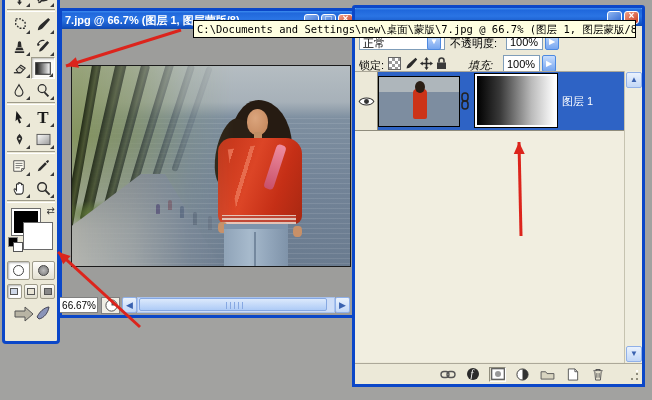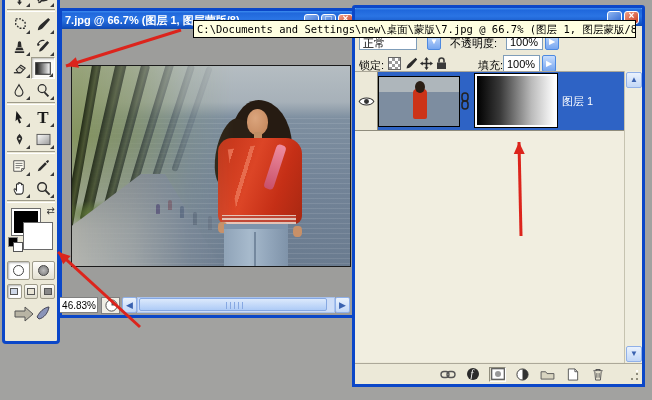--- a/index.html
+++ b/index.html
@@ -183,21 +183,21 @@
       </span>
     <span class="tb-btn tb-max">
         <span>□</span>
       </span>
     <span class="tb-btn tb-close">
         <span>×</span>
       </span>
   </div>
   <div class="body"></div>
   <div class="statusbar">
-    <div id="zoom-field">46.83%</div>
+    <div id="zoom-field">66.67%</div>
     <div id="status-icon-btn">
       <svg width="15" height="15" viewBox="0 0 16 16" style="margin:0 2px;">
         <circle cx="8" cy="8" r="6" fill="#fff" stroke="#444"></circle>
           <path d="M8 8 L8 3 A5 5 0 0 1 13 8 Z" fill="#555"></path>
       </svg>
     </div>
     <div class="hscroll">
       <div class="sb-btn">◀</div>
       <div class="sb-track">
         <div class="sb-thumb">
@@ -423,21 +423,21 @@
   <div class="titlebar">
     <span class="tb-btn tb-min">
         <span>_</span>
       </span>
     <span class="tb-btn tb-close">
         <span>×</span>
       </span>
   </div>
 
   <div class="ctl-row" style="margin-top:5px;">
-    <div class="field" style="left:4px;top:2px;width:58px;">正常</div>
+    <div class="field" style="left:4px;top:2px;width:86px;">正常</div>
     <div class="chev-btn" style="left:72px;top:2px;">▼</div>
     <span class="lbl" style="left:95px;top:5px;">不透明度:</span>
     <div class="field" style="left:151px;top:2px;width:37px;">100%</div>
     <div class="chev-btn" style="left:190px;top:2px;">▶</div>
   </div>
 
   <div class="ctl-row">
     <span class="lbl" style="left:4px;top:4px;">锁定:</span>
     <div class="lock-ico checker" style="left:33px;"></div>
     <div class="lock-ico" style="left:50px;">
@@ -446,21 +446,21 @@
         </svg></div>
     <div class="lock-ico" style="left:65px;">
       <svg width="13" height="13" viewBox="0 0 16 16">
           <path d="M8 0 L10.6 3.4 H9 V7 H12.6 V5.4 L16 8 L12.6 10.6 V9 H9 V12.6 H10.6 L8 16 L5.4 12.6 H7 V9 H3.4 V10.6 L0 8 L3.4 5.4 V7 H7 V3.4 H5.4 Z" fill="#2b2b2b"></path>
         </svg></div>
     <div class="lock-ico" style="left:81px;">
       <svg width="11" height="13" viewBox="0 0 11 13">
           <rect x="1" y="5.5" width="9" height="6.5" fill="#3a3a3a"></rect>
           <path d="M3 5.5 V3.5 a2.5 2.5 0 0 1 5 0 V5.5" fill="none" stroke="#3a3a3a" stroke-width="1.6"></path>
         </svg></div>
-    <span class="lbl" style="left:123px;top:4px;">填充:</span>
+    <span class="lbl" style="left:113px;top:4px;font-style:italic;">填充:</span>
     <div class="field" style="left:148px;top:1px;width:37px;">100%</div>
     <div class="chev-btn" style="left:187px;top:1px;">▶</div>
   </div>
 
   <div id="layer-list">
     <div class="layer-row selected">
       <div class="eye-col">
         <svg width="17" height="11" viewBox="0 0 18 12">
             <path d="M1 6 C4 1 14 1 17 6 C14 11 4 11 1 6 Z" fill="#fff" stroke="#333" stroke-width="1.1"></path>
             <circle cx="9" cy="6" r="2.7" fill="#333"></circle>

